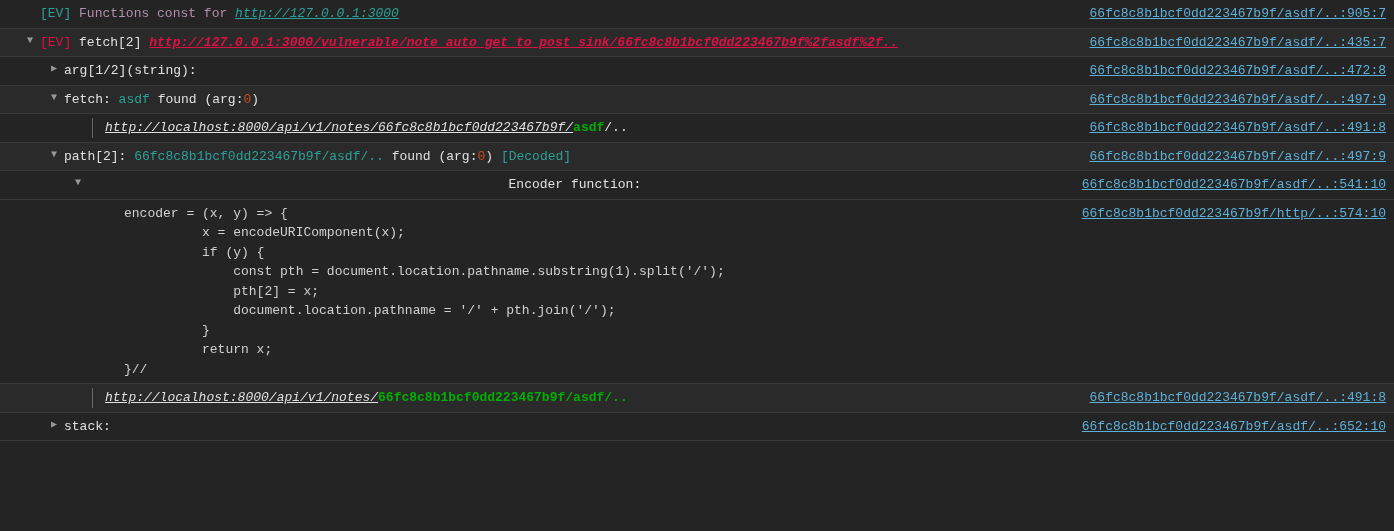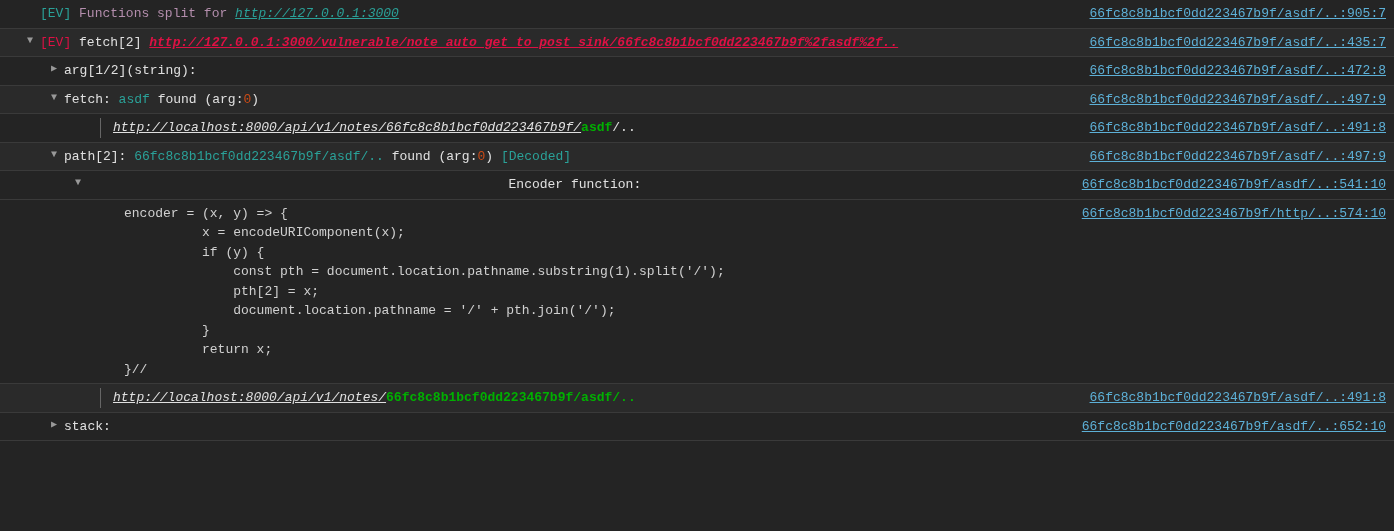--- a/index.html
+++ b/index.html
@@ -61,33 +61,33 @@
   .indent-2 { padding-left: 64px; }
   .indent-3 { padding-left: 88px; }
   .code-block {
     white-space: pre;
     color: #d0d0d0;
     padding-left: 12px;
   }
   .vbar {
     border-left: 1px solid #666;
     padding-left: 12px;
-    margin-left: 12px;
+    margin-left: 4px;
   }
   .row-content { display: inline; word-break: break-all; }
 </style>
 </head>
 <body>
 
 <div id="console">
     <div class="row">
       <div class="row-left">
         <div class="indent-0" style="display: flex; align-items: flex-start; flex: 1 1 0%; min-width: 0px;">
           <span class="disclosure">&nbsp;</span>
-          <div style="flex: 1 1 0%; min-width: 0px;"><span class="row-content"><span class="tag-ev">[EV]</span><span class="white">  </span><span class="purple">Functions split for</span><span class="white"> </span><span class="teal-italic">http://127.0.0.1:3000</span></span></div>
+          <div style="flex: 1 1 0%; min-width: 0px;"><span class="row-content"><span class="tag-ev">[EV]</span><span class="white">  </span><span class="purple">Functions const for</span><span class="white"> </span><span class="teal-italic">http://127.0.0.1:3000</span></span></div>
         </div>
       </div>
       <div class="row-right"><span class="link">66fc8c8b1bcf0dd223467b9f/asdf/..:905:7</span></div>
     </div>
     <div class="row alt">
       <div class="row-left">
         <div class="indent-0" style="display: flex; align-items: flex-start; flex: 1 1 0%; min-width: 0px;">
           <span class="disclosure">▼</span>
           <div style="flex: 1 1 0%; min-width: 0px;"><span class="row-content"><span class="tag-ev-red">[EV]</span><span class="white">  </span><span class="white">fetch[2] </span><span class="red-underline">http://127.0.0.1:3000/vulnerable/note_auto_get_to_post_sink/66fc8c8b1bcf0dd223467b9f%2fasdf%2f..</span></span></div>
         </div>

